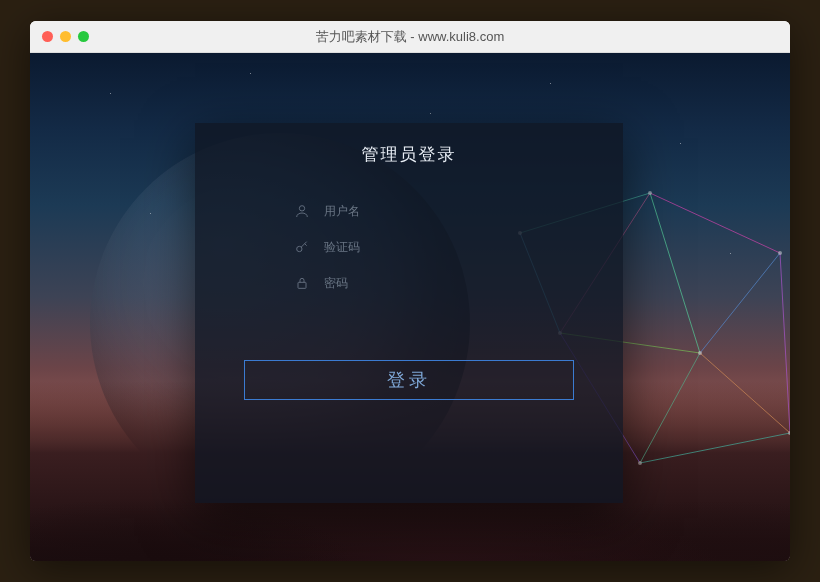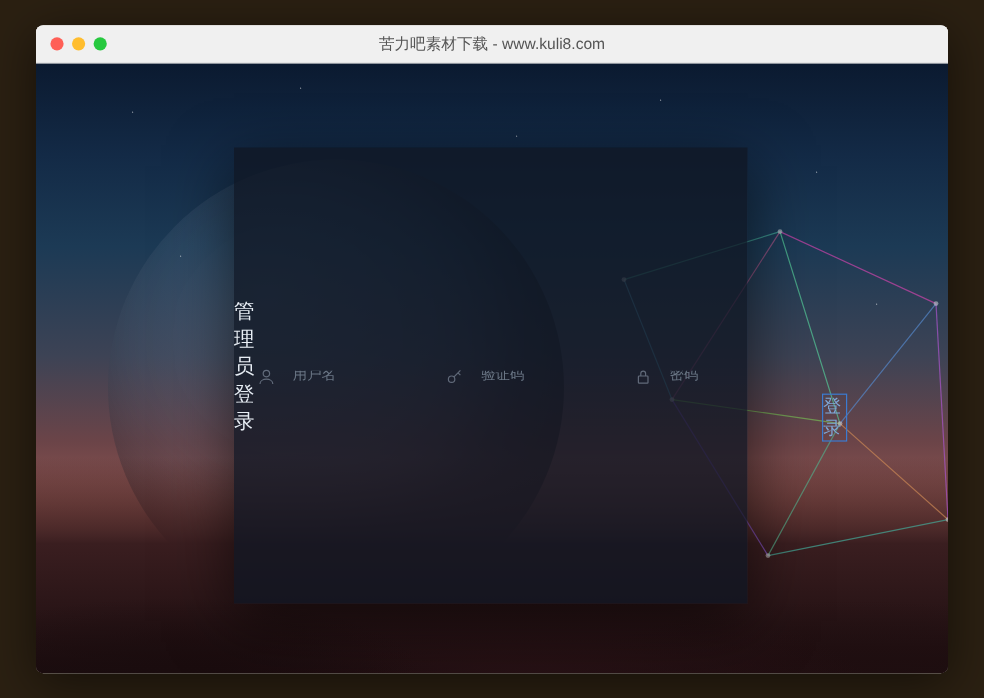--- a/index.html
+++ b/index.html
@@ -69,47 +69,47 @@
 .plexus { position: absolute; right: -30px; top: 120px; width: 320px; height: 320px; opacity: .7; }
 .plexus line { stroke-width: 1; }
 .plexus circle { fill: #fff; opacity: .6; }
 
 .login-card {
   position: absolute;
   width: 428px; height: 380px;
   left: 165px; top: 70px;
   background: rgba(15, 22, 35, 0.78);
   box-shadow: 0 15px 50px rgba(0,0,0,0.6);
-  display: flex; align-items: center;
+  display: flex; flex-direction: column; align-items: center;
   padding-top: 20px;
 }
 .login-title {
   color: #e8eef5; font-size: 17px; letter-spacing: 2px;
   margin-bottom: 36px;
 }
 .field-row {
   width: 230px;
   display: flex; align-items: center; gap: 14px;
   margin-bottom: 18px;
 }
 .field-icon { width: 16px; height: 16px; flex-shrink: 0; opacity: .55; }
 .field-icon svg { width: 100%; height: 100%; stroke: #9aa7b8; fill: none; stroke-width: 1.5; }
 .field-input {
   flex: 1; background: transparent; border: none;
-  color: #c8d2dd; font-size: 10px;
+  color: #c8d2dd; font-size: 16px;
   outline: none;
   font-family: Liberation Mono, monospace;
 }
 .field-input::placeholder { color: #6a7685; font-size: 12px; }
 .login-btn {
   margin-top: 50px;
   width: 330px; height: 40px;
   border: 1px solid #3b7bd1;
   background: transparent;
-  color: #7fa8d8; font-size: 15px; letter-spacing: 4px;
+  color: #7fa8d8; font-size: 18px; letter-spacing: 4px;
   cursor: pointer;
   display: flex; align-items: center; justify-content: center;
 }
 </style>
 </head>
 <body>
 
 <div class="browser-frame">
   <div class="titlebar">
     <div class="traffic-lights">

